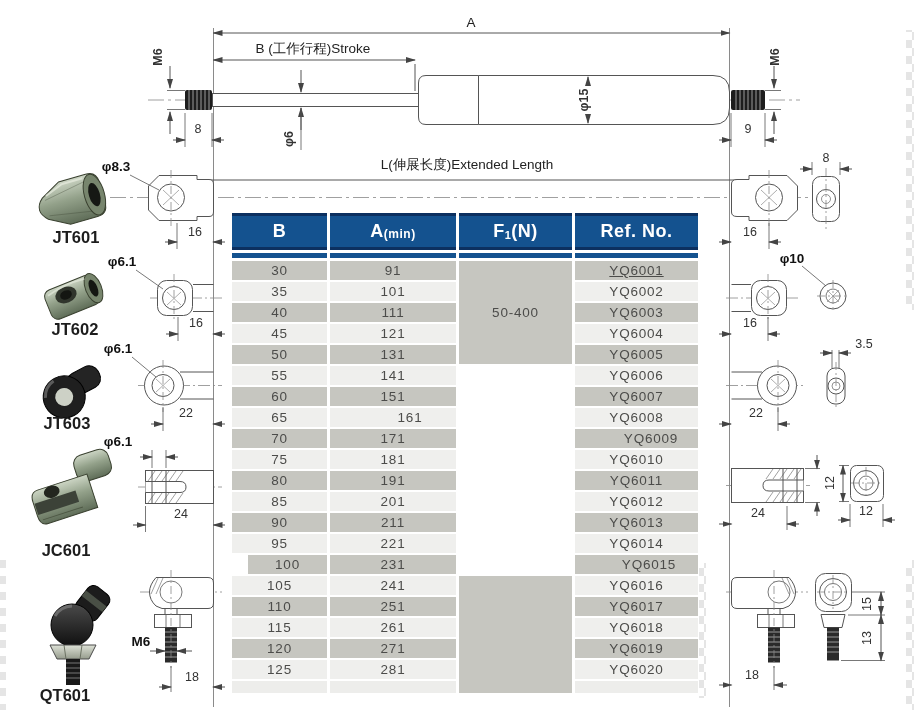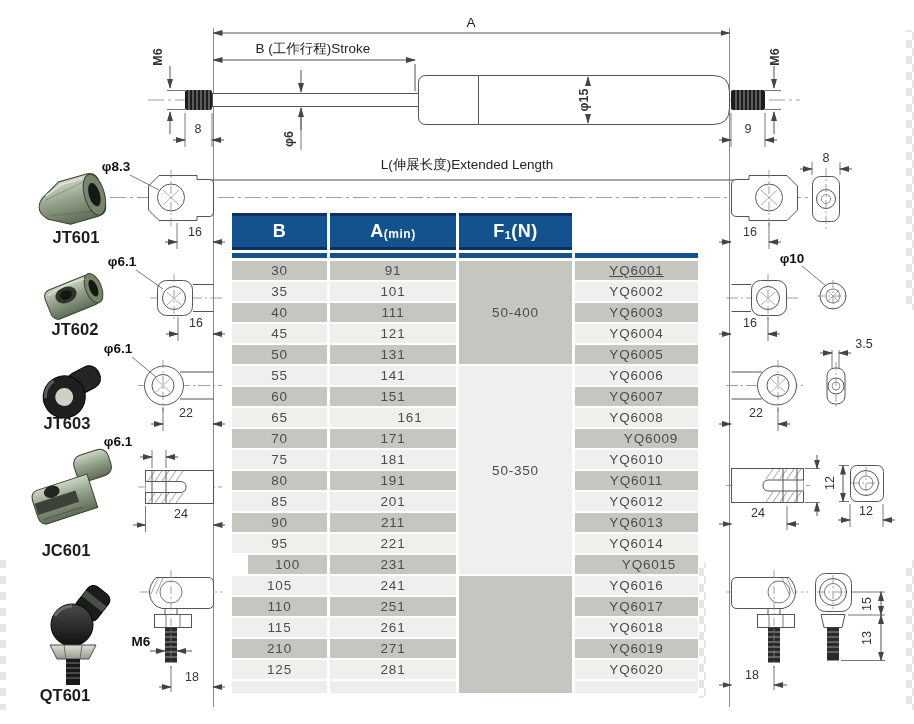--- a/index.html
+++ b/index.html
@@ -506,20 +506,23 @@
       <span>B</span>
     </div>
     <div class="hcell">
       <span>A</span>
           <span class="sub">(min)</span>
     </div>
     <div class="hcell">
       <span>F</span>
           <span class="fsub">1</span>
           <span>(N)</span>
+    </div>
+    <div class="hcell">
+      <span>Ref. No.</span>
     </div>
   </div>
   <div class="subbar">
     <div></div>
         <div></div>
     <div></div>
         <div></div>
   </div>
   <div class="tbody">
         <div class="cell odd" style="grid-area: 1 / 1;">30</div>
@@ -569,28 +572,27 @@
         <div class="cell odd" style="grid-area: 15 / 4; padding-left: 25px;">YQ6015</div>
         <div class="cell even" style="grid-area: 16 / 1;">105</div>
         <div class="cell even" style="grid-area: 16 / 2;">241</div>
         <div class="cell even" style="grid-area: 16 / 4;">YQ6016</div>
         <div class="cell odd" style="grid-area: 17 / 1;">110</div>
         <div class="cell odd" style="grid-area: 17 / 2;">251</div>
         <div class="cell odd" style="grid-area: 17 / 4;">YQ6017</div>
         <div class="cell even" style="grid-area: 18 / 1;">115</div>
         <div class="cell even" style="grid-area: 18 / 2;">261</div>
         <div class="cell even" style="grid-area: 18 / 4;">YQ6018</div>
-        <div class="cell odd" style="grid-area: 19 / 1;">210</div>
+        <div class="cell odd" style="grid-area: 19 / 1;">120</div>
         <div class="cell odd" style="grid-area: 19 / 2;">271</div>
         <div class="cell odd" style="grid-area: 19 / 4;">YQ6019</div>
         <div class="cell even" style="grid-area: 20 / 1;">125</div>
         <div class="cell even" style="grid-area: 20 / 2;">281</div>
         <div class="cell even" style="grid-area: 20 / 4;">YQ6020</div>
         <div class="cell odd" style="grid-area: 1 / 3 / 6;">50-400</div>
-        <div class="cell even" style="grid-area: 6 / 3 / 16;">50-350</div>
         <div class="cell odd" style="grid-area: 16 / 3 / 22;"></div>
         <div class="cell partial" style="grid-area: 21 / 1;"></div>
         <div class="cell partial" style="grid-area: 21 / 2;"></div>
         <div class="cell partial" style="grid-area: 21 / 4;"></div>
       </div>
 </div>
 
 </div>
 
 </body></html>

